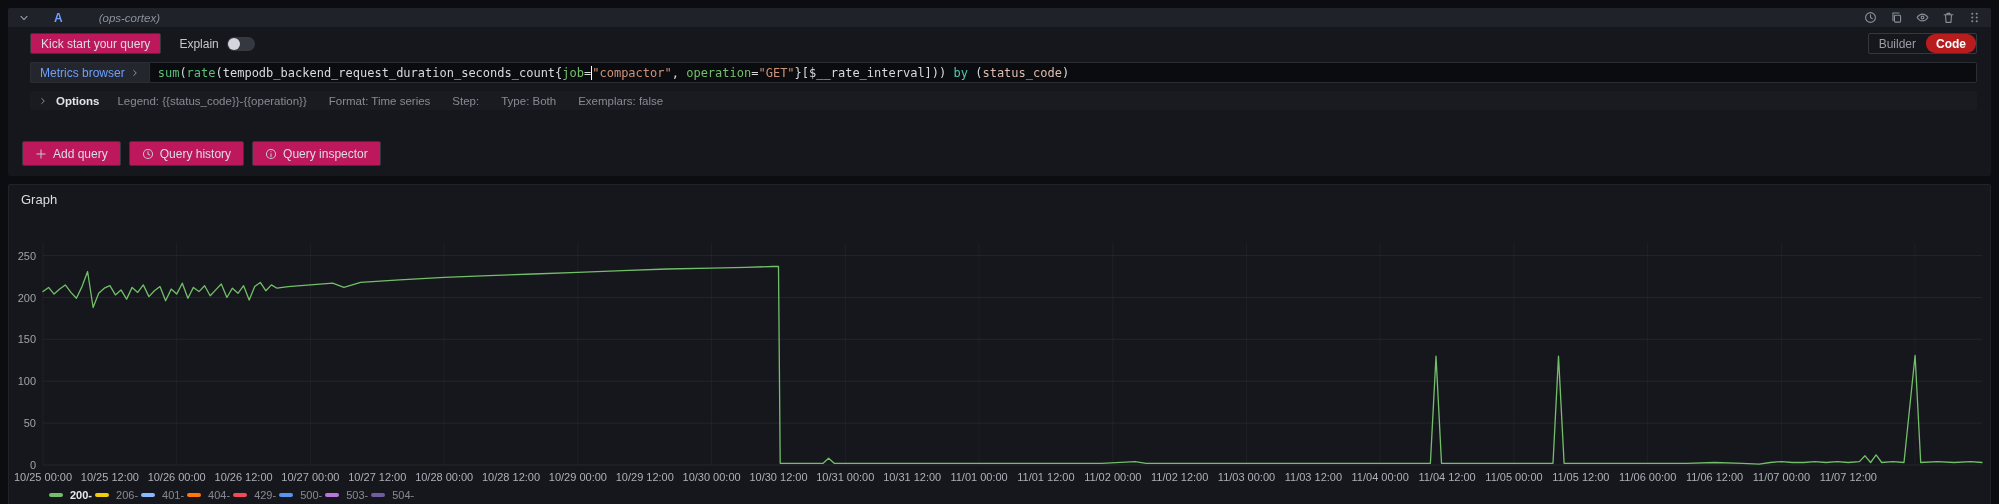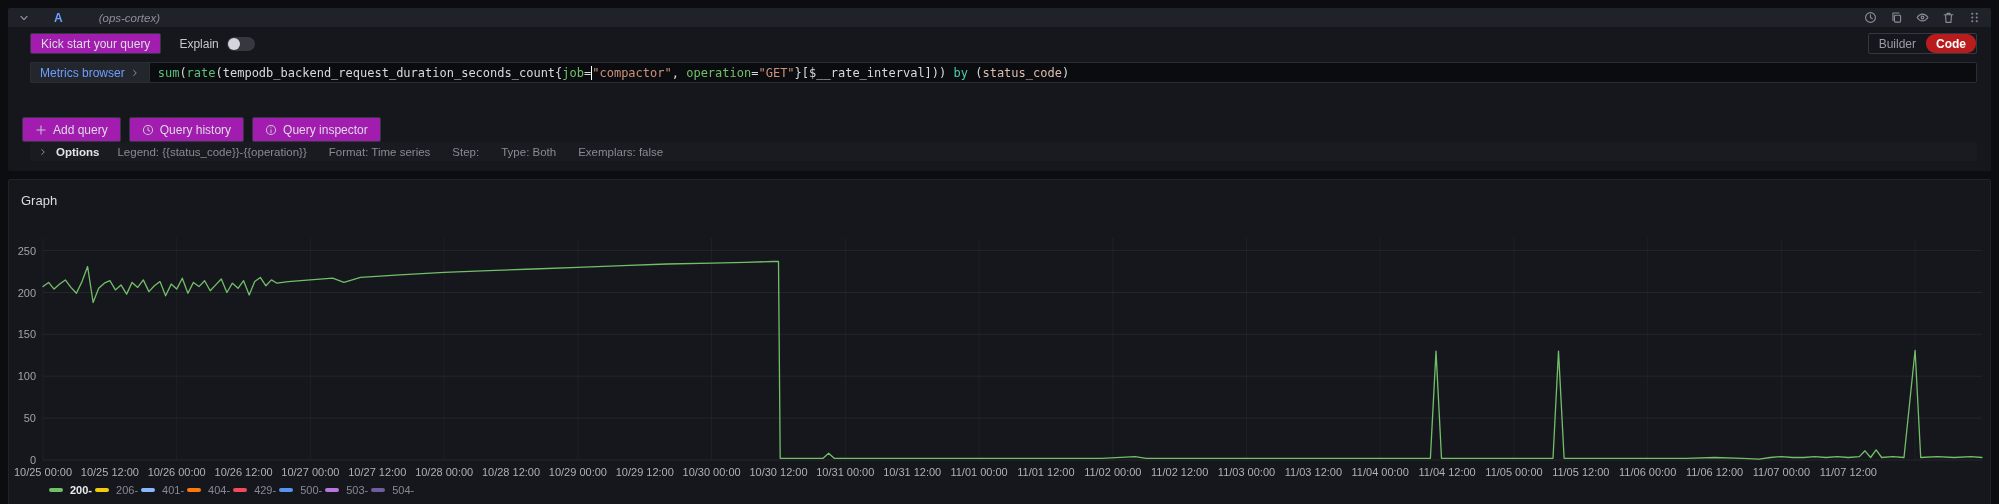--- a/index.html
+++ b/index.html
@@ -22,21 +22,21 @@
   .chev { color: #9fa2ac; display: inline-flex; align-items: center; cursor: pointer; }
   .refid { color: #6e9fff; font-weight: 700; font-size: 12px; margin-left: 14px; }
   .ds { color: #8e919b; font-style: italic; margin-left: 26px; font-size: 11.5px; }
   .qicons { display: flex; align-items: center; gap: 13px; color: #8a8d97; }
   .qicons .icon { display: inline-flex; cursor: pointer; }
 
   .qcontent { padding: 6px 14px 10px 22px; }
   .row { display: flex; align-items: center; }
   .row-toolbar { height: 21px; margin-bottom: 5px; }
   .btn {
-    background: #a21caf; border: 1px solid #34373f; border-radius: 2px;
+    background: #be185d; border: 1px solid #34373f; border-radius: 2px;
     color: #dcdde2; font-size: 12px; font-family: inherit;
     height: 21px; padding: 0 10px; cursor: pointer; display: inline-flex;
     align-items: center; gap: 6px; white-space: nowrap;
   }
   .explain-label { color: #c5c7cf; margin: 0 8px 0 18px; font-size: 12px; }
   .switch {
     width: 28px; height: 14px; background: #35383f; border-radius: 8px;
     position: relative; display: inline-block; cursor: pointer;
   }
   .switch .knob {
@@ -73,21 +73,21 @@
   }
   .opt-label { color: #e3e4e8; font-weight: 700; font-size: 11.5px; margin-right: 10px; }
   .opt-summary { display: flex; gap: 22px; color: #888b95; font-size: 11.5px; }
 
   .row-actions { margin: 31px 0 0 -8px; display: flex; gap: 8px; }
   .row-actions .btn { height: 25px; padding: 0 12px; }
   .row-actions .btn .icon { display: inline-flex; color: #c5c7cf; }
 
   
   .graph-panel { margin-top: 8px; border: 1px solid #202329; padding-bottom: 2px; }
-  .gheader { height: 28px; display: flex; align-items: flex-end; padding: 0 12px; }
+  .gheader { height: 28px; display: flex; align-items: center; padding: 0 12px; }
   .gtitle { font-size: 13px; color: #dcdde2; }
   .modes { display: inline-flex; align-items: center; border: 1px solid #26282f; border-radius: 2px; padding: 1px; gap: 2px; }
   .mode {
     background: transparent; border: none; border-radius: 2px; color: #9a9da7;
     font-family: inherit; font-size: 11.5px; padding: 3px 9px; cursor: pointer; white-space: nowrap;
   }
   .mode.active { background: #34373e; color: #ffffff; }
   .chart { height: 270px; position: relative; }
   .chart svg { position: absolute; inset: 0; }
   .legend { height: 24px; display: flex; align-items: center; gap: 3px; padding-left: 40px; }
@@ -167,20 +167,36 @@
       <div class="row row-query">
         <button class="metrics-browser">
           <span>Metrics browser</span>
           <span class="chev" id="mbchev">
               <svg width="10" height="10" viewBox="0 0 14 14" fill="none" stroke="currentColor" stroke-width="1.2" stroke-linecap="round" stroke-linejoin="round">
                 <path d="M5.2 3.5l3.6 3.5-3.6 3.5"></path>
               </svg>
             </span>
         </button>
         <div class="code-input" id="queryTokens"><span class="tk-fn">sum</span><span class="tk-pl">(</span><span class="tk-fn">rate</span><span class="tk-pl">(</span><span class="tk-metric">tempodb_backend_request_duration_seconds_count</span><span class="tk-pl">{</span><span class="tk-label">job</span><span class="tk-pl">=</span><span class="tk-cursor"></span><span class="tk-str">"compactor"</span><span class="tk-pl">, </span><span class="tk-label">operation</span><span class="tk-pl">=</span><span class="tk-str">"GET"</span><span class="tk-pl">}[$__rate_interval])) </span><span class="tk-kw">by</span><span class="tk-pl"> (</span><span class="tk-attr">status_code</span><span class="tk-pl">)</span></div>
+      </div>
+
+      <div class="row row-options">
+        <span class="chev" id="optchev">
+            <svg width="10" height="10" viewBox="0 0 14 14" fill="none" stroke="currentColor" stroke-width="1.2" stroke-linecap="round" stroke-linejoin="round">
+              <path d="M5.2 3.5l3.6 3.5-3.6 3.5"></path>
+            </svg>
+          </span>
+        <span class="opt-label">Options</span>
+        <span class="opt-summary" id="optSummary">
+            <span>Legend: {{status_code}}-{{operation}}</span>
+            <span>Format: Time series</span>
+            <span>Step:</span>
+            <span>Type: Both</span>
+            <span>Exemplars: false</span>
+          </span>
       </div>
 
       <div class="row row-actions" id="actions">
           <button class="btn">
             <span class="icon">
               <svg width="12" height="12" viewBox="0 0 14 14" fill="none" stroke="currentColor" stroke-width="1.2" stroke-linecap="round" stroke-linejoin="round">
                 <path d="M7 2.2v9.6M2.2 7h9.6"></path>
               </svg>
             </span>
             <span>Add query</span>
@@ -198,36 +214,20 @@
             <span class="icon">
               <svg width="12" height="12" viewBox="0 0 14 14" fill="none" stroke="currentColor" stroke-width="1.2" stroke-linecap="round" stroke-linejoin="round">
                 <circle cx="7" cy="7" r="5.3"></circle>
                 <path d="M7 6.6v3.6"></path>
                 <circle cx="7" cy="4.4" r="0.7" fill="currentColor" stroke="none"></circle>
               </svg>
             </span>
             <span>Query inspector</span>
           </button>
         </div>
-
-      <div class="row row-options">
-        <span class="chev" id="optchev">
-            <svg width="10" height="10" viewBox="0 0 14 14" fill="none" stroke="currentColor" stroke-width="1.2" stroke-linecap="round" stroke-linejoin="round">
-              <path d="M5.2 3.5l3.6 3.5-3.6 3.5"></path>
-            </svg>
-          </span>
-        <span class="opt-label">Options</span>
-        <span class="opt-summary" id="optSummary">
-            <span>Legend: {{status_code}}-{{operation}}</span>
-            <span>Format: Time series</span>
-            <span>Step:</span>
-            <span>Type: Both</span>
-            <span>Exemplars: false</span>
-          </span>
-      </div>
     </div>
   </section>
 
   <section class="card graph-panel">
     <header class="gheader">
       <span class="gtitle">Graph</span>
       <span class="spacer"></span>
     </header>
     <div class="chart" id="chart">
         <svg width="1981" height="270">

